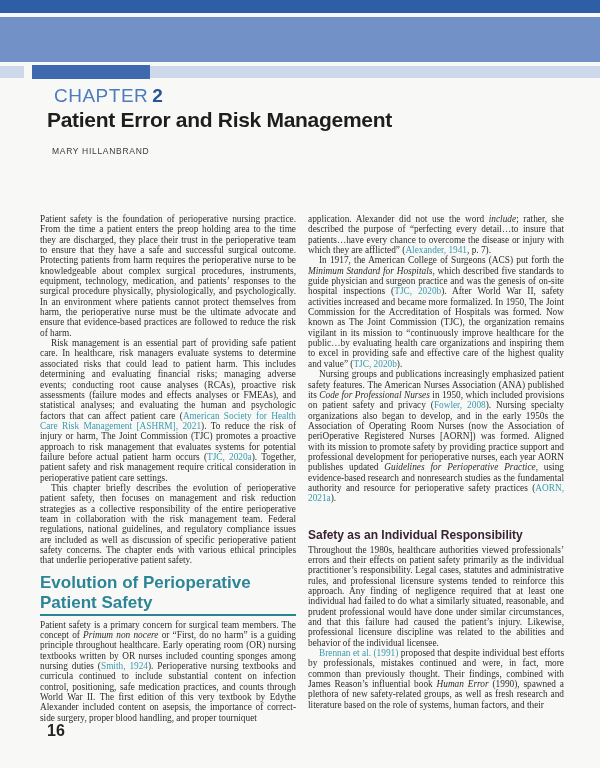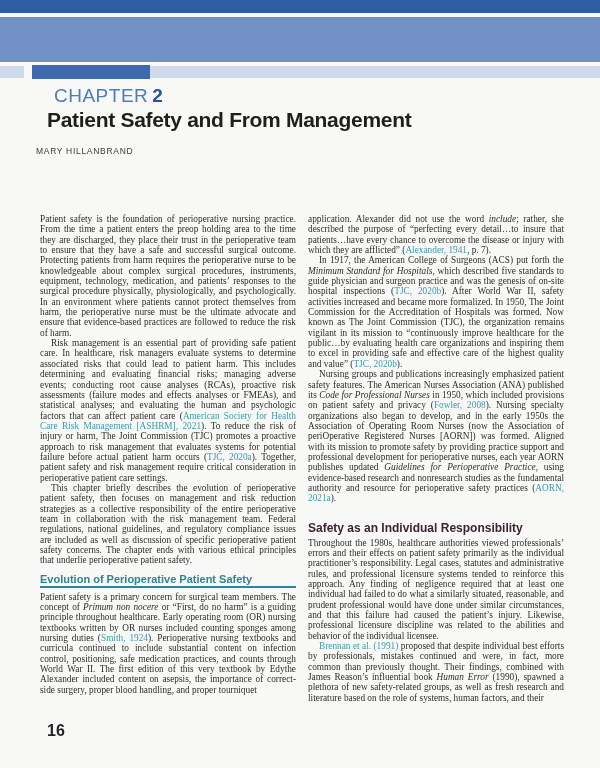--- a/index.html
+++ b/index.html
@@ -22,21 +22,21 @@
   
   .chapter-line{position:absolute;left:48px;top:85px;font-family:Liberation Sans, sans-serif;margin-left:6px;}
   .ch-label{font-size:19px;font-weight:400;color:#4d7cbe;letter-spacing:.5px;}
   .ch-num{font-size:19px;font-weight:700;color:#27549b;margin-left:4px;}
   .title{
     position:absolute;left:47px;top:108px;margin:0;
     font-family:"Liberation Sans",sans-serif;
     font-size:21px;font-weight:700;color:#1e1e1c;letter-spacing:-.3px;
   }
   .author{
-    position:absolute;left:36px;top:146px;
+    position:absolute;left:52px;top:146px;
     font-family:"Liberation Sans",sans-serif;
     font-size:8.5px;letter-spacing:.7px;color:#3a3a3a;
   }
 
   
   .columns{
     position:absolute;left:40px;top:214px;width:524px;
     display:flex;gap:12px;
   }
   .col{width:257px;}
@@ -46,29 +46,29 @@
     color:#2e2d2b;
     text-align:justify;
     hyphens:auto;-webkit-hyphens:auto;
   }
   .col p.indent{text-indent:11px;font-family:Liberation Serif, serif;}
   .col em{font-style:italic;}
   .col a{color:#3a9aae;text-decoration:none;cursor:pointer;}
 
   .h2{
     font-family:"Liberation Sans",sans-serif;
-    font-size:11px;font-weight:700;color:#2c8496;
+    font-size:17px;font-weight:700;color:#2c8496;
     border-bottom:2px solid #2c8496;
     padding-bottom:1px;
     margin:7px 0 4px 0;
   }
   .h3{
     font-family:"Liberation Sans",sans-serif;
     font-size:12px;font-weight:700;color:#3a2433;
-    margin:17px 0 3px 0;
+    margin:24px 0 3px 0;
   }
 
   .pagenum{
     position:absolute;left:47px;top:722px;
     font-family:"Liberation Sans",sans-serif;
     font-size:16px;font-weight:700;color:#242424;
   }
 </style>
 </head>
 <body>
@@ -77,21 +77,21 @@
   <div class="bar-top"></div>
   <div class="bar-band"></div>
   <div class="bar-strip">
     <div class="strip-gap"></div>
     <div class="strip-seg"></div>
   </div>
 
   <div class="chapter-line">
     <span class="ch-label">CHAPTER</span><span class="ch-num">2</span>
   </div>
-  <h1 class="title">Patient Safety and From Management</h1>
+  <h1 class="title">Patient Error and Risk Management</h1>
   <div class="author">MARY HILLANBRAND</div>
 
   <div class="columns">
     <div class="col">
         <p class="">Patient safety is the foundation of perioperative nursing practice. From the time a patient enters the preop holding area to the time they are discharged, they place their trust in the perioperative team to ensure that they have a safe and successful surgical outcome. Protecting patients from harm requires the perioperative nurse to be knowledgeable about complex surgical procedures, instruments, equipment, technology, medication, and patients’ responses to the surgical procedure physically, physiologically, and psychologically. In an environment where patients cannot protect themselves from harm, the perioperative nurse must be the ultimate advocate and ensure that evidence-based practices are followed to reduce the risk of harm.</p>
         <p class="indent">Risk management is an essential part of providing safe patient care. In healthcare, risk managers evaluate systems to determine associated risks that could lead to patient harm. This includes determining and evaluating financial risks; managing adverse events; conducting root cause analyses (RCAs), proactive risk assessments (failure modes and effects analyses or FMEAs), and statistical analyses; and evaluating the human and psychologic factors that can affect patient care (<a>American Society for Health Care Risk Management [ASHRM], 2021</a>). To reduce the risk of injury or harm, The Joint Commission (TJC) promotes a proactive approach to risk management that evaluates systems for potential failure before actual patient harm occurs (<a>TJC, 2020a</a>). Together, patient safety and risk management require critical consideration in perioperative patient care settings.</p>
         <p class="indent">This chapter briefly describes the evolution of perioperative patient safety, then focuses on management and risk reduction strategies as a collective responsibility of the entire perioperative team in collaboration with the risk management team. Federal regulations, national guidelines, and regulatory compliance issues are included as well as discussion of specific perioperative patient safety concerns. The chapter ends with various ethical principles that underlie perioperative patient safety.</p>
         <div class="h2">Evolution of Perioperative Patient Safety</div>
         <p class="">Patient safety is a primary concern for surgical team members. The concept of <em>Primum non nocere</em> or “First, do no harm” is a guiding principle throughout healthcare. Early operating room (OR) nursing textbooks written by OR nurses included counting sponges among nursing duties (<a>Smith, 1924</a>). Perioperative nursing textbooks and curricula continued to include substantial content on infection control, positioning, safe medication practices, and counts through World War II. The first edition of this very textbook by Edythe Alexander included content on asepsis, the importance of correct-side surgery, proper blood handling, and proper tourniquet</p>
       </div>

